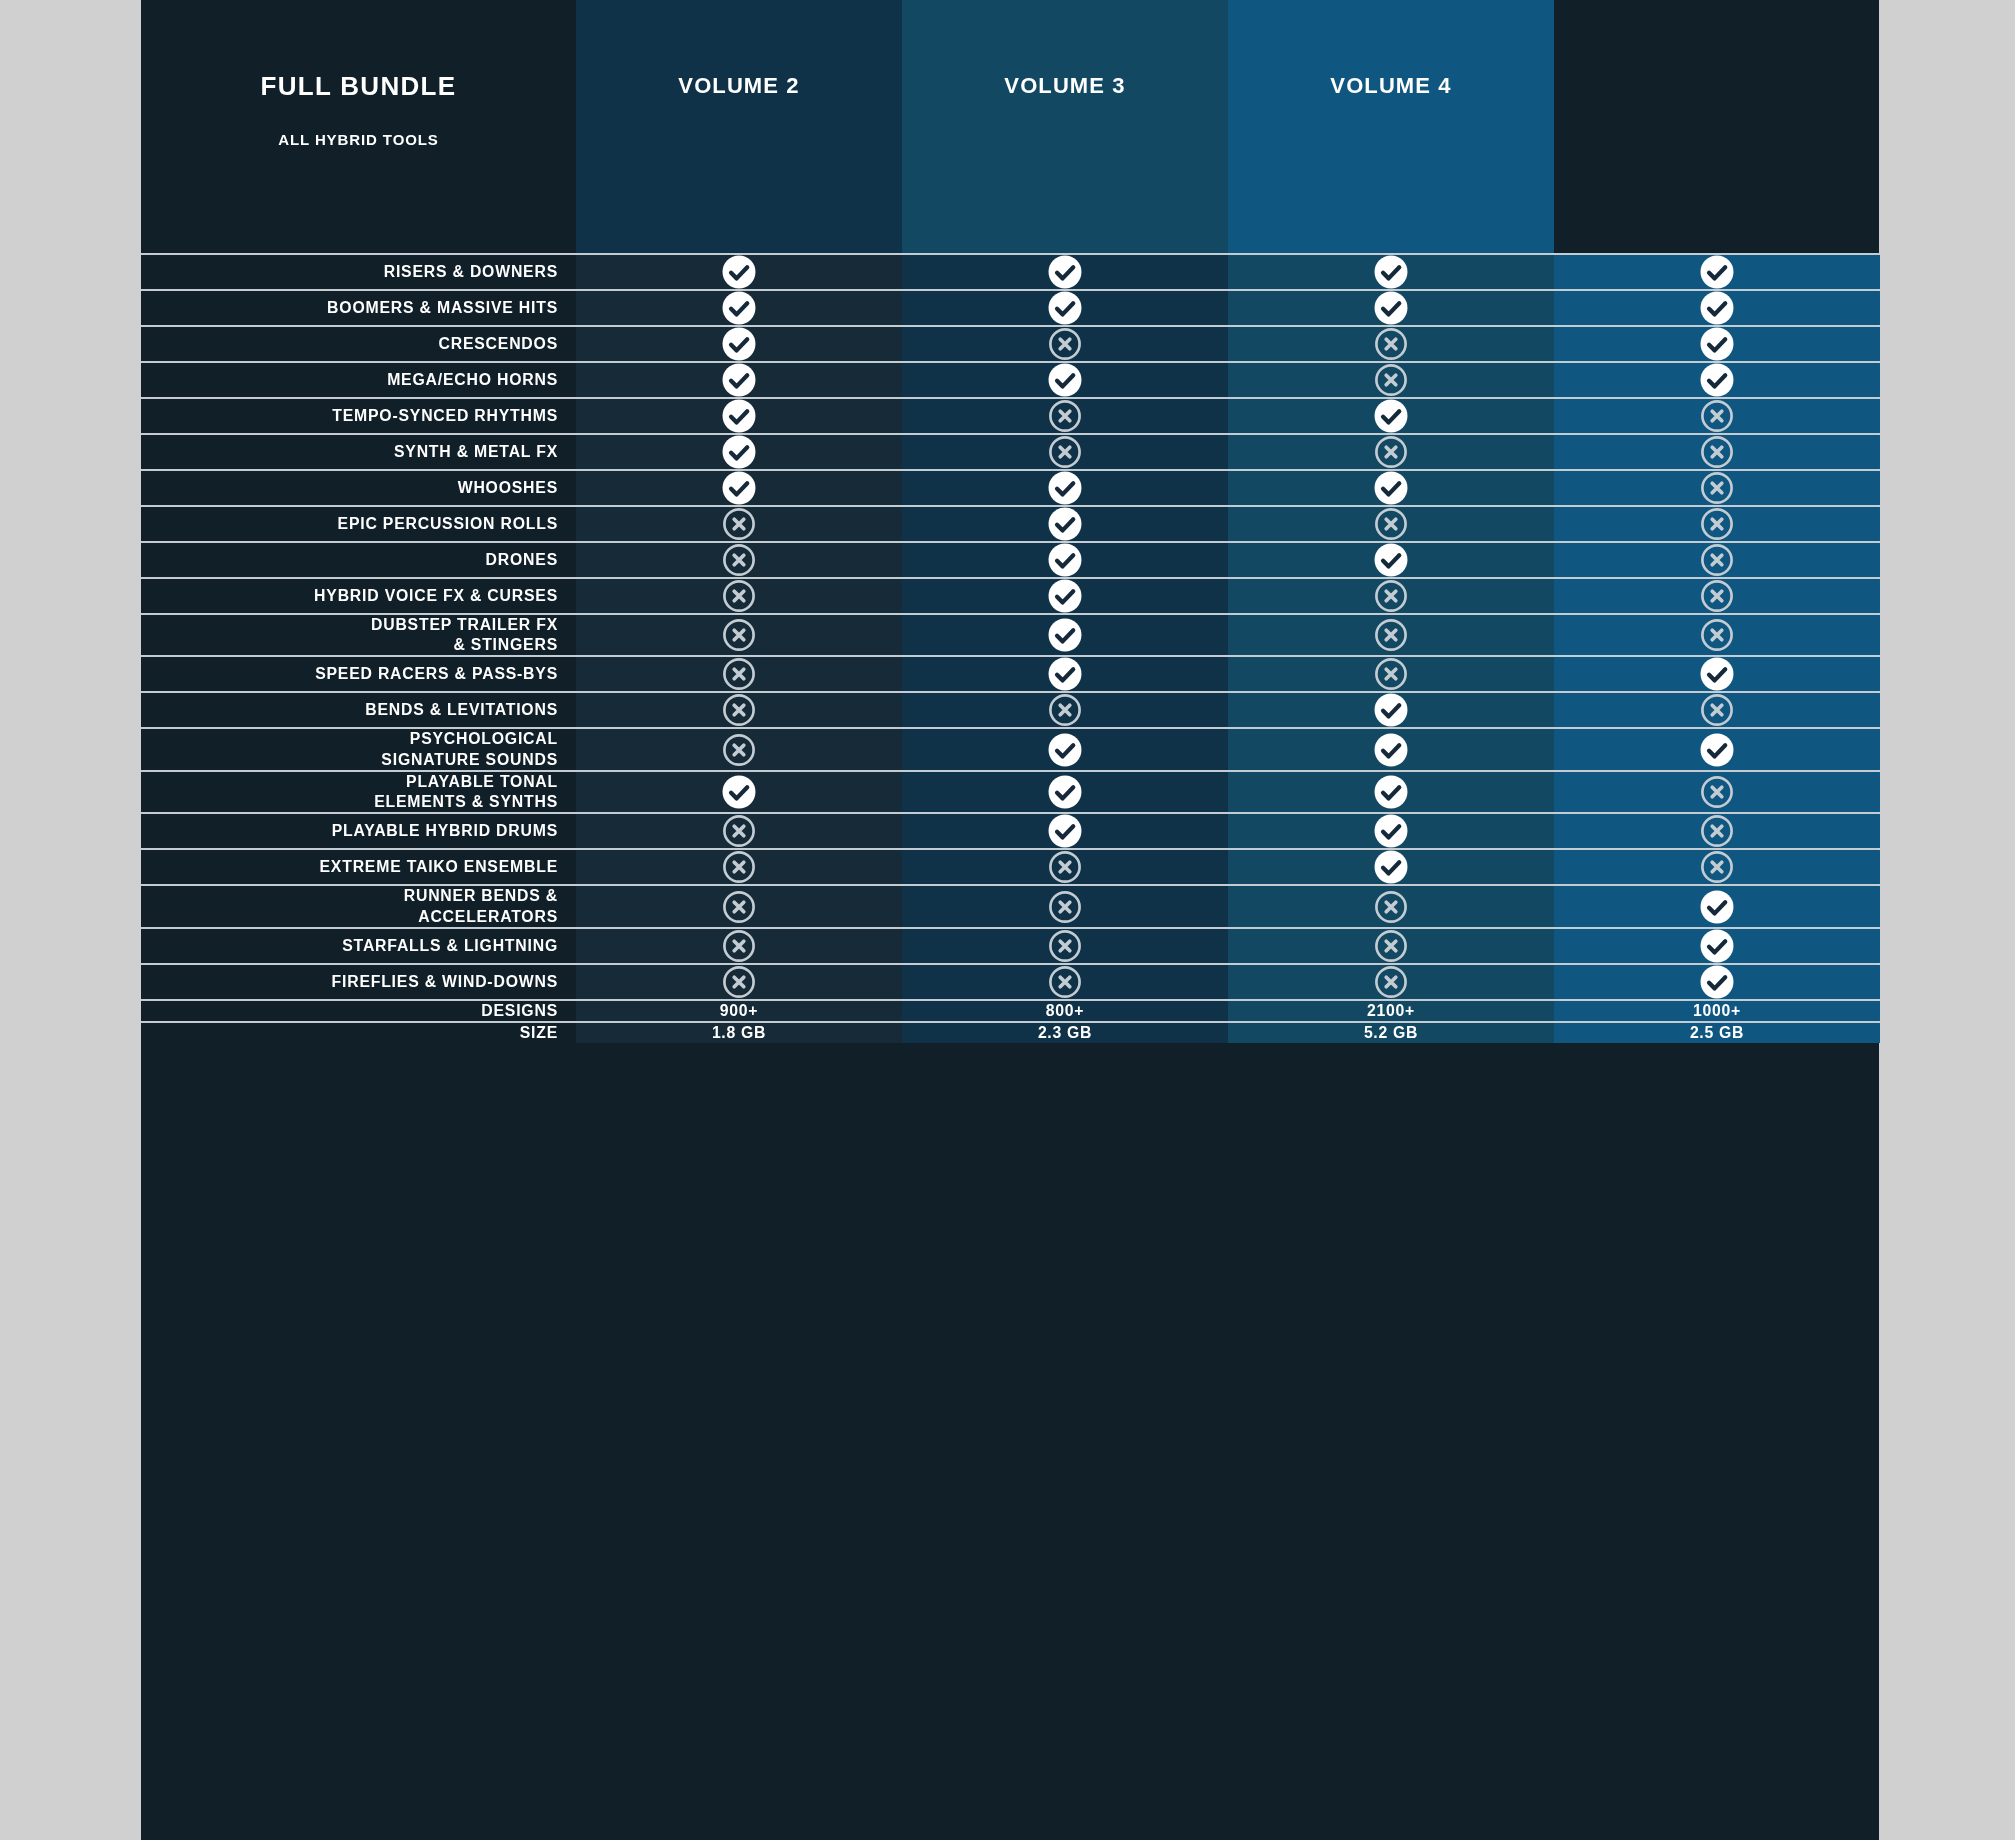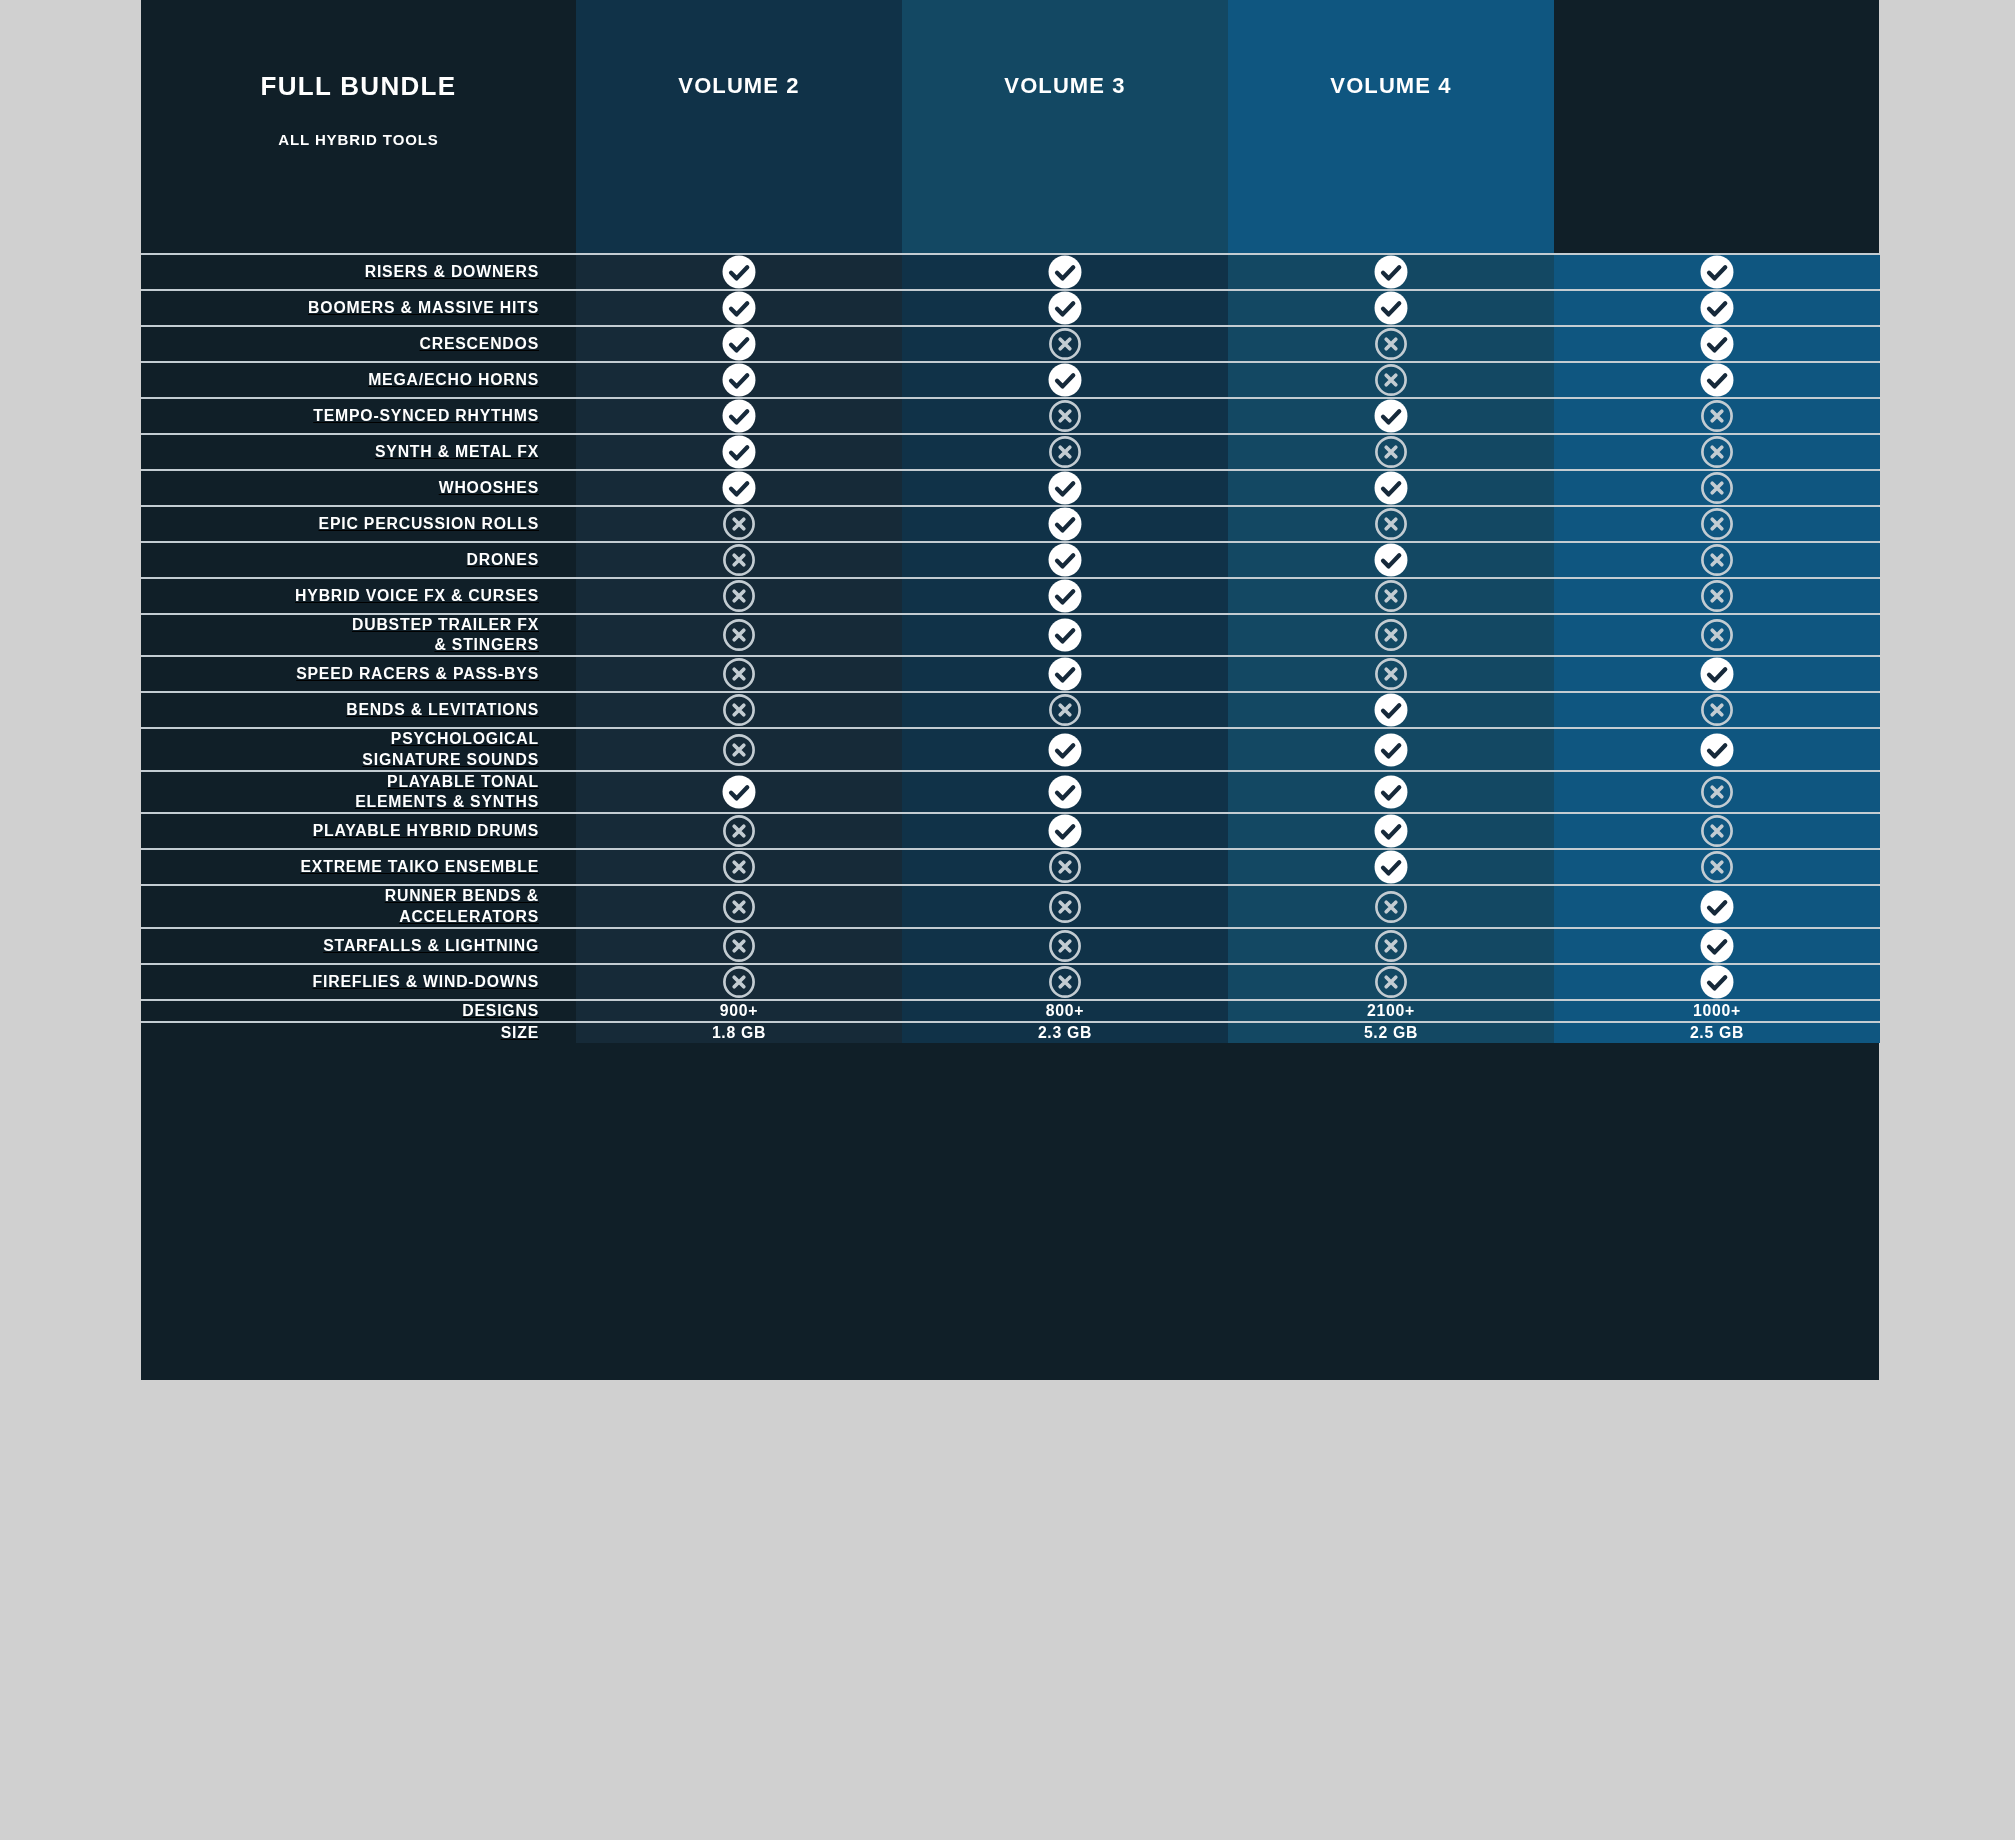--- a/index.html
+++ b/index.html
@@ -10,21 +10,21 @@
     height: 1840px;
     overflow: hidden;
     font-family: "Liberation Sans", sans-serif;
   }
 
   #comparison-table {
     position: absolute;
     left: 141px;
     top: 0;
     width: 1738px;
-    height: 1380px;
+    height: 1840px;
     display: flex;
     flex-direction: column;
     background: #101f28;
   }
 
   
   .header-row {
     display: flex;
     height: 253px;
     flex: 0 0 253px;
@@ -80,23 +80,22 @@
   .cell {
     display: flex;
     align-items: center;
     justify-content: center;
     box-sizing: border-box;
   }
   .label-cell {
     width: 435px;
     flex: 0 0 435px;
     justify-content: flex-end;
-    padding-right: 37px;
+    padding-right: 18px;
     text-align: right;
-    text-decoration: underline;
   }
   .label-text {
     font-size: 15.8px;
     font-weight: bold;
     letter-spacing: 0.8px;
     color: #ffffff;
     line-height: 1.28;
   }
   .mark-cell {
     width: 326px;

